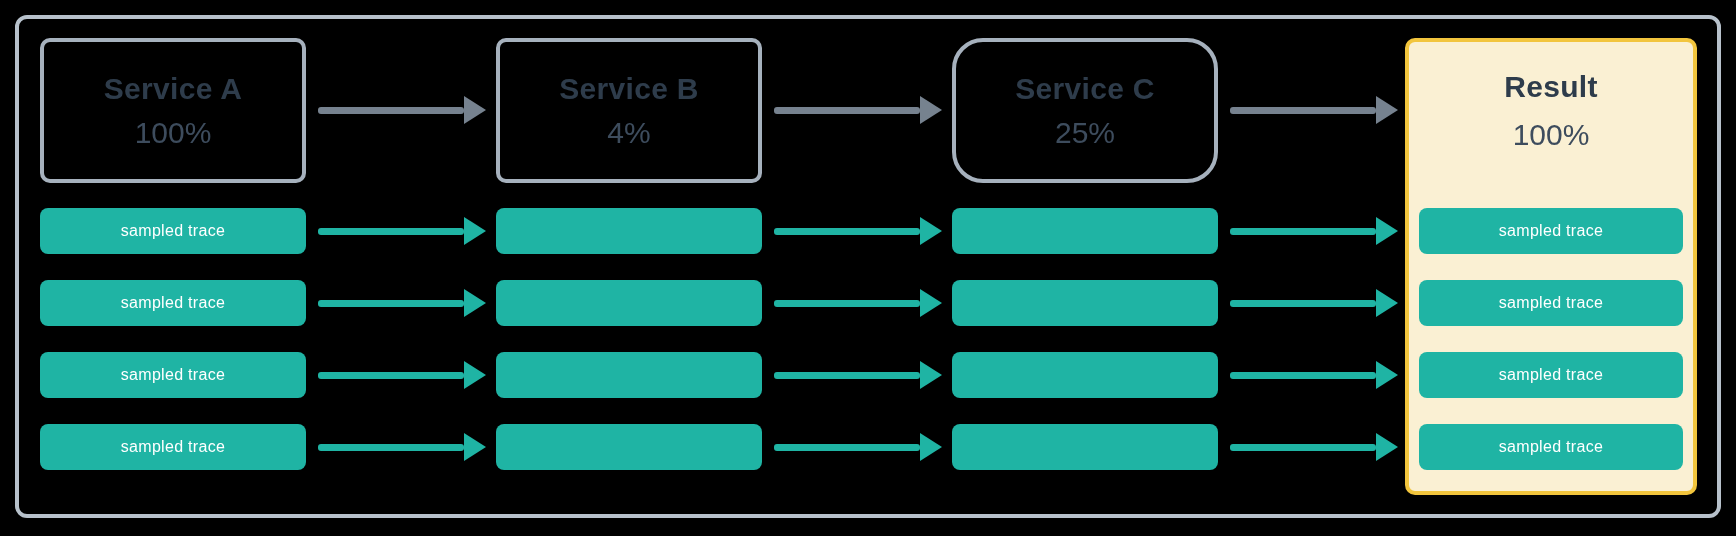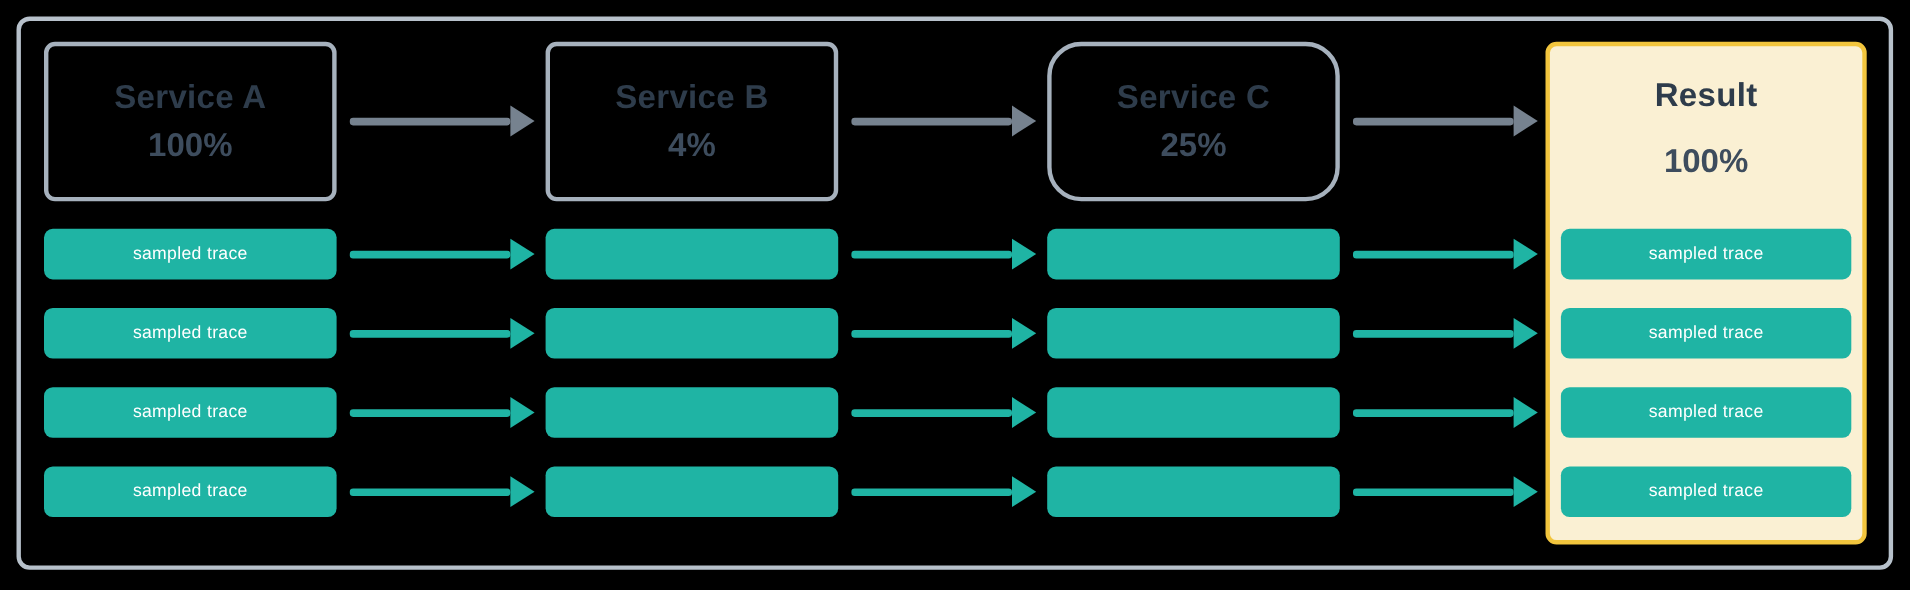--- a/index.html
+++ b/index.html
@@ -41,37 +41,37 @@
   .svc-c { left: 952px; border-radius: 31px; }
   .svc-label {
     font-size: 30px;
     font-weight: bold;
     color: var(--heading-text, #2e3c4b);
     line-height: 42px;
     letter-spacing: 0.3px;
   }
   .svc-rate {
     font-size: 30px;
-    font-weight: 700;
+    font-weight: 400;
     color: var(--rate-text, #3d4c5d);
     line-height: 42px;
   }
   .result-card {
     position: absolute;
     left: 1405px; top: 38px;
     width: 292px; height: 457px;
     background: var(--result-fill, #faf0d3);
     border: 4px solid var(--result-border, #f2c53d);
     border-radius: 10px;
     box-sizing: border-box;
     display: flex;
     flex-direction: column;
     align-items: center;
     padding-top: 24px;
-    gap: 18px;
+    gap: 6px;
   }
   .trace {
     position: absolute;
     width: 266px; height: 46px;
     background: var(--teal, #1fb4a4);
     border-radius: 8px;
     display: flex;
     align-items: center;
     justify-content: center;
     color: var(--trace-text, #ffffff);

